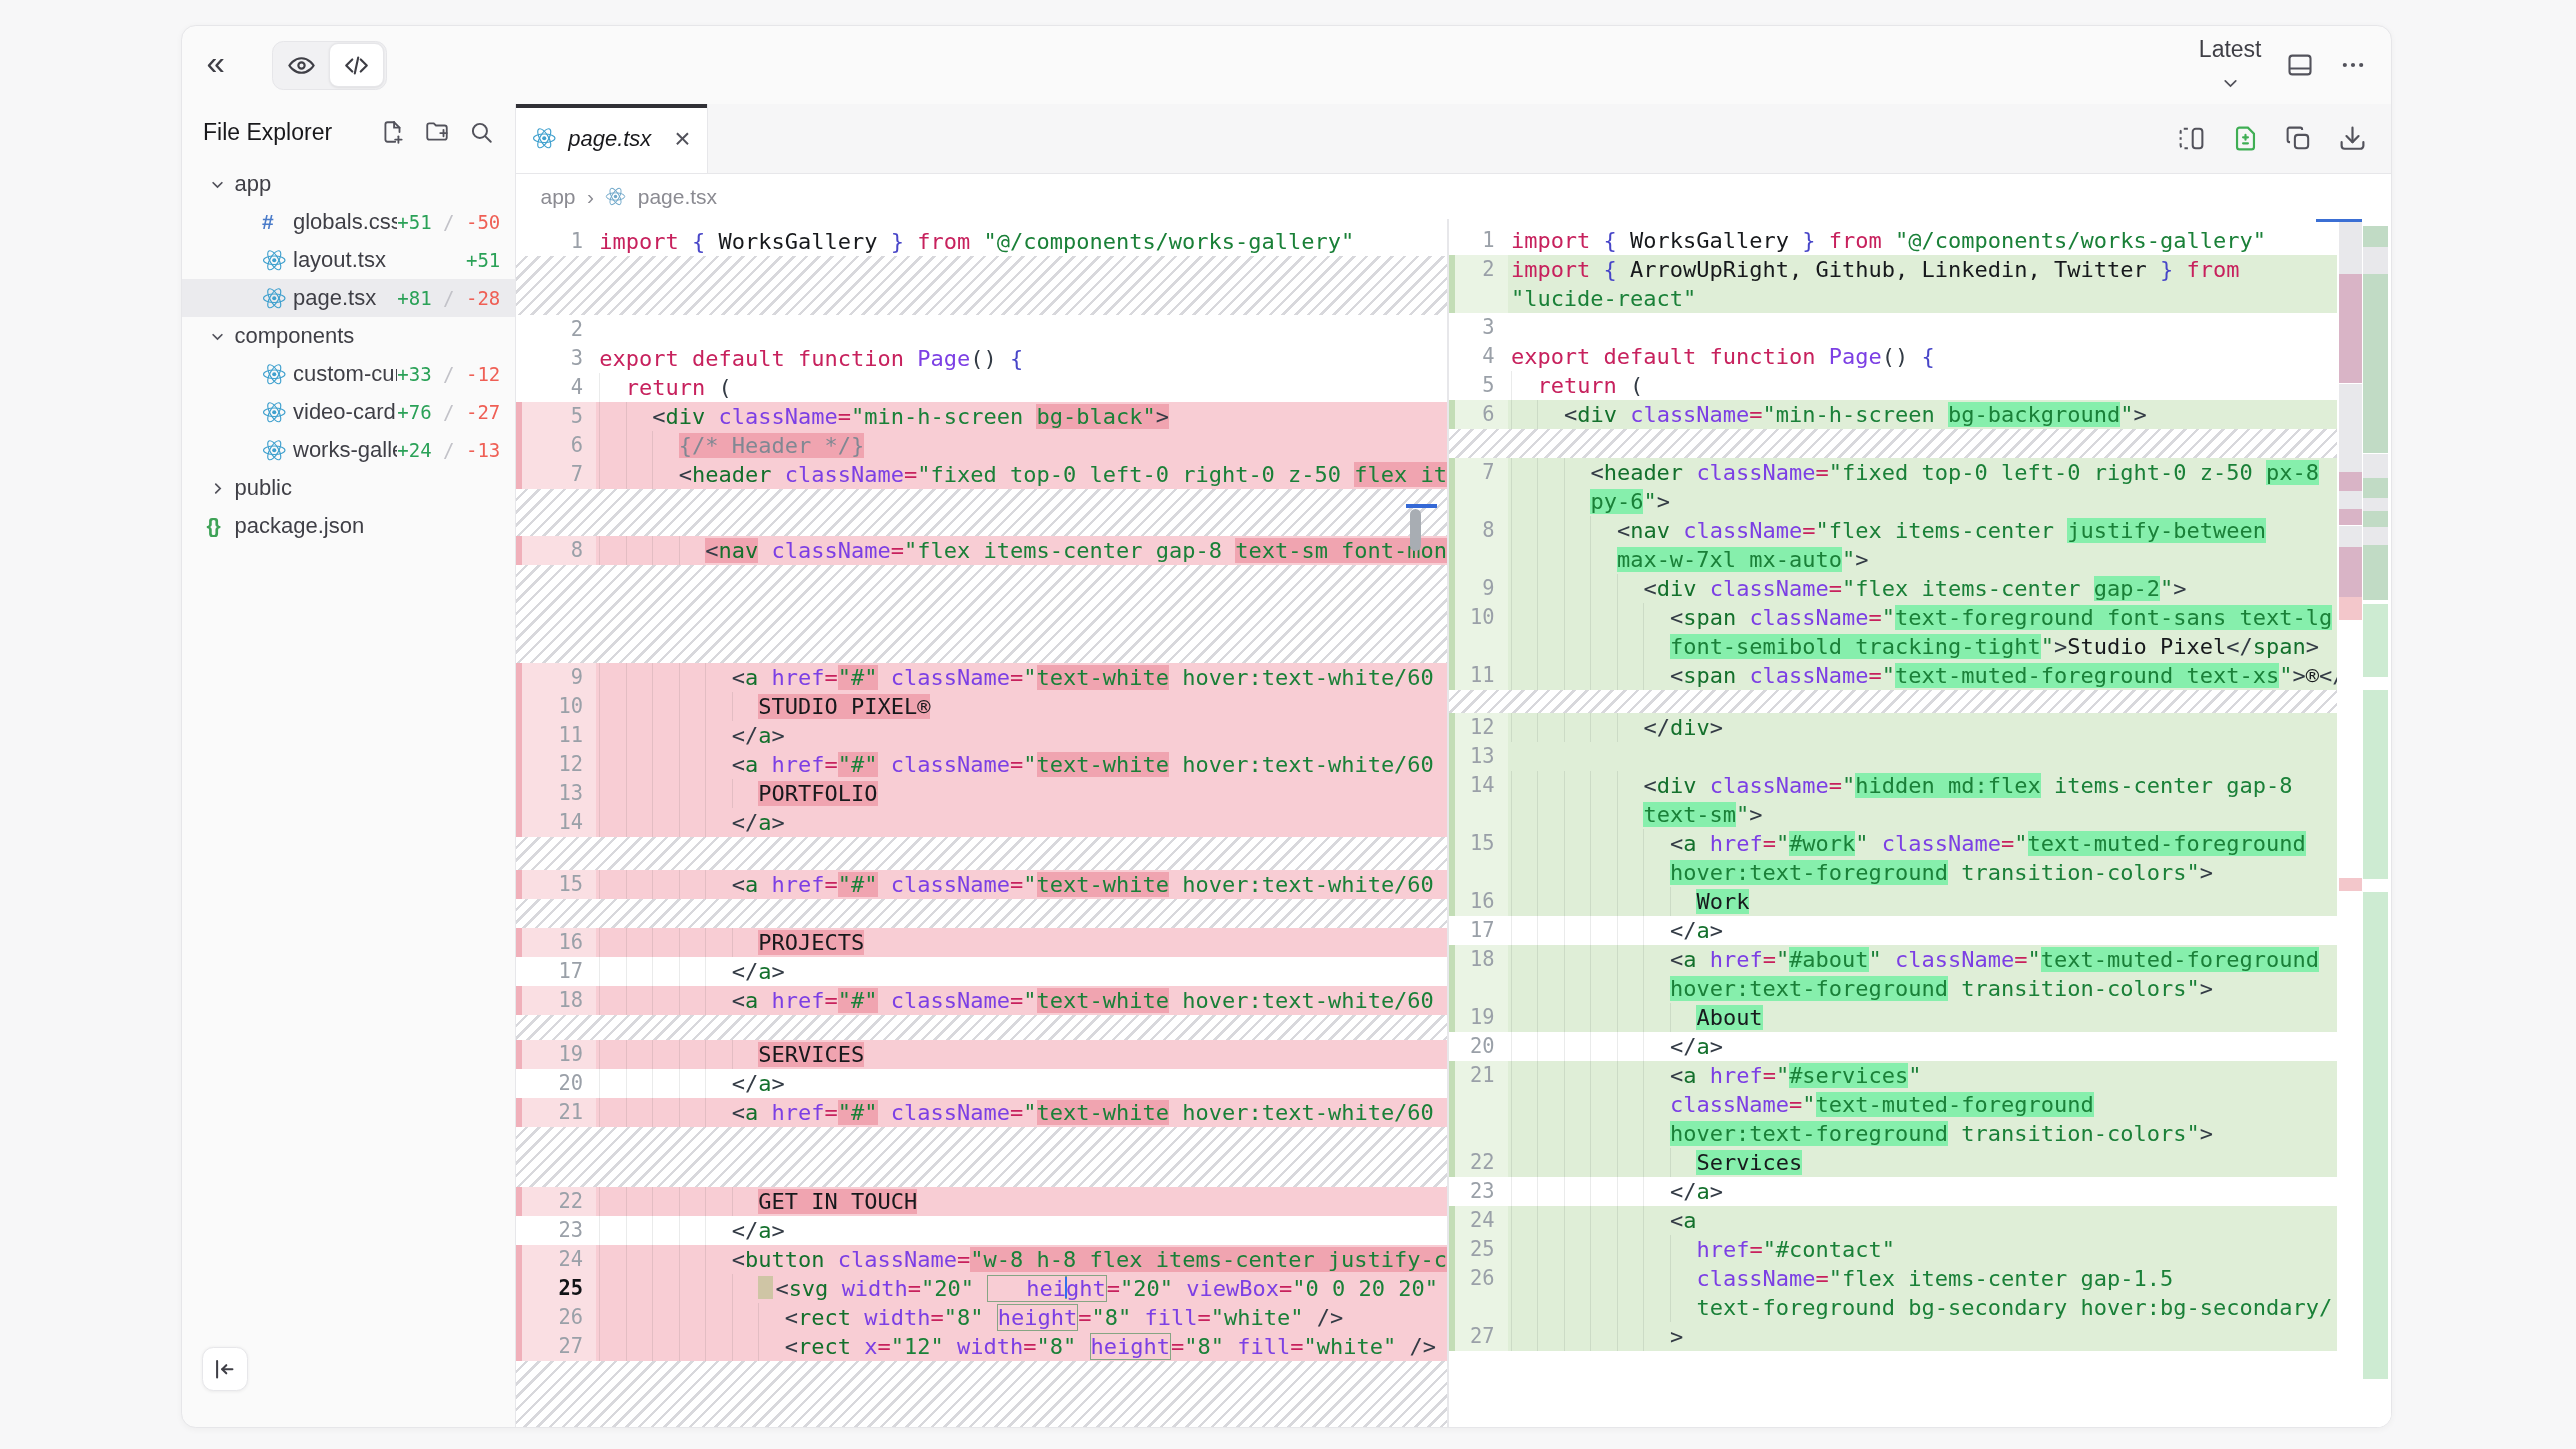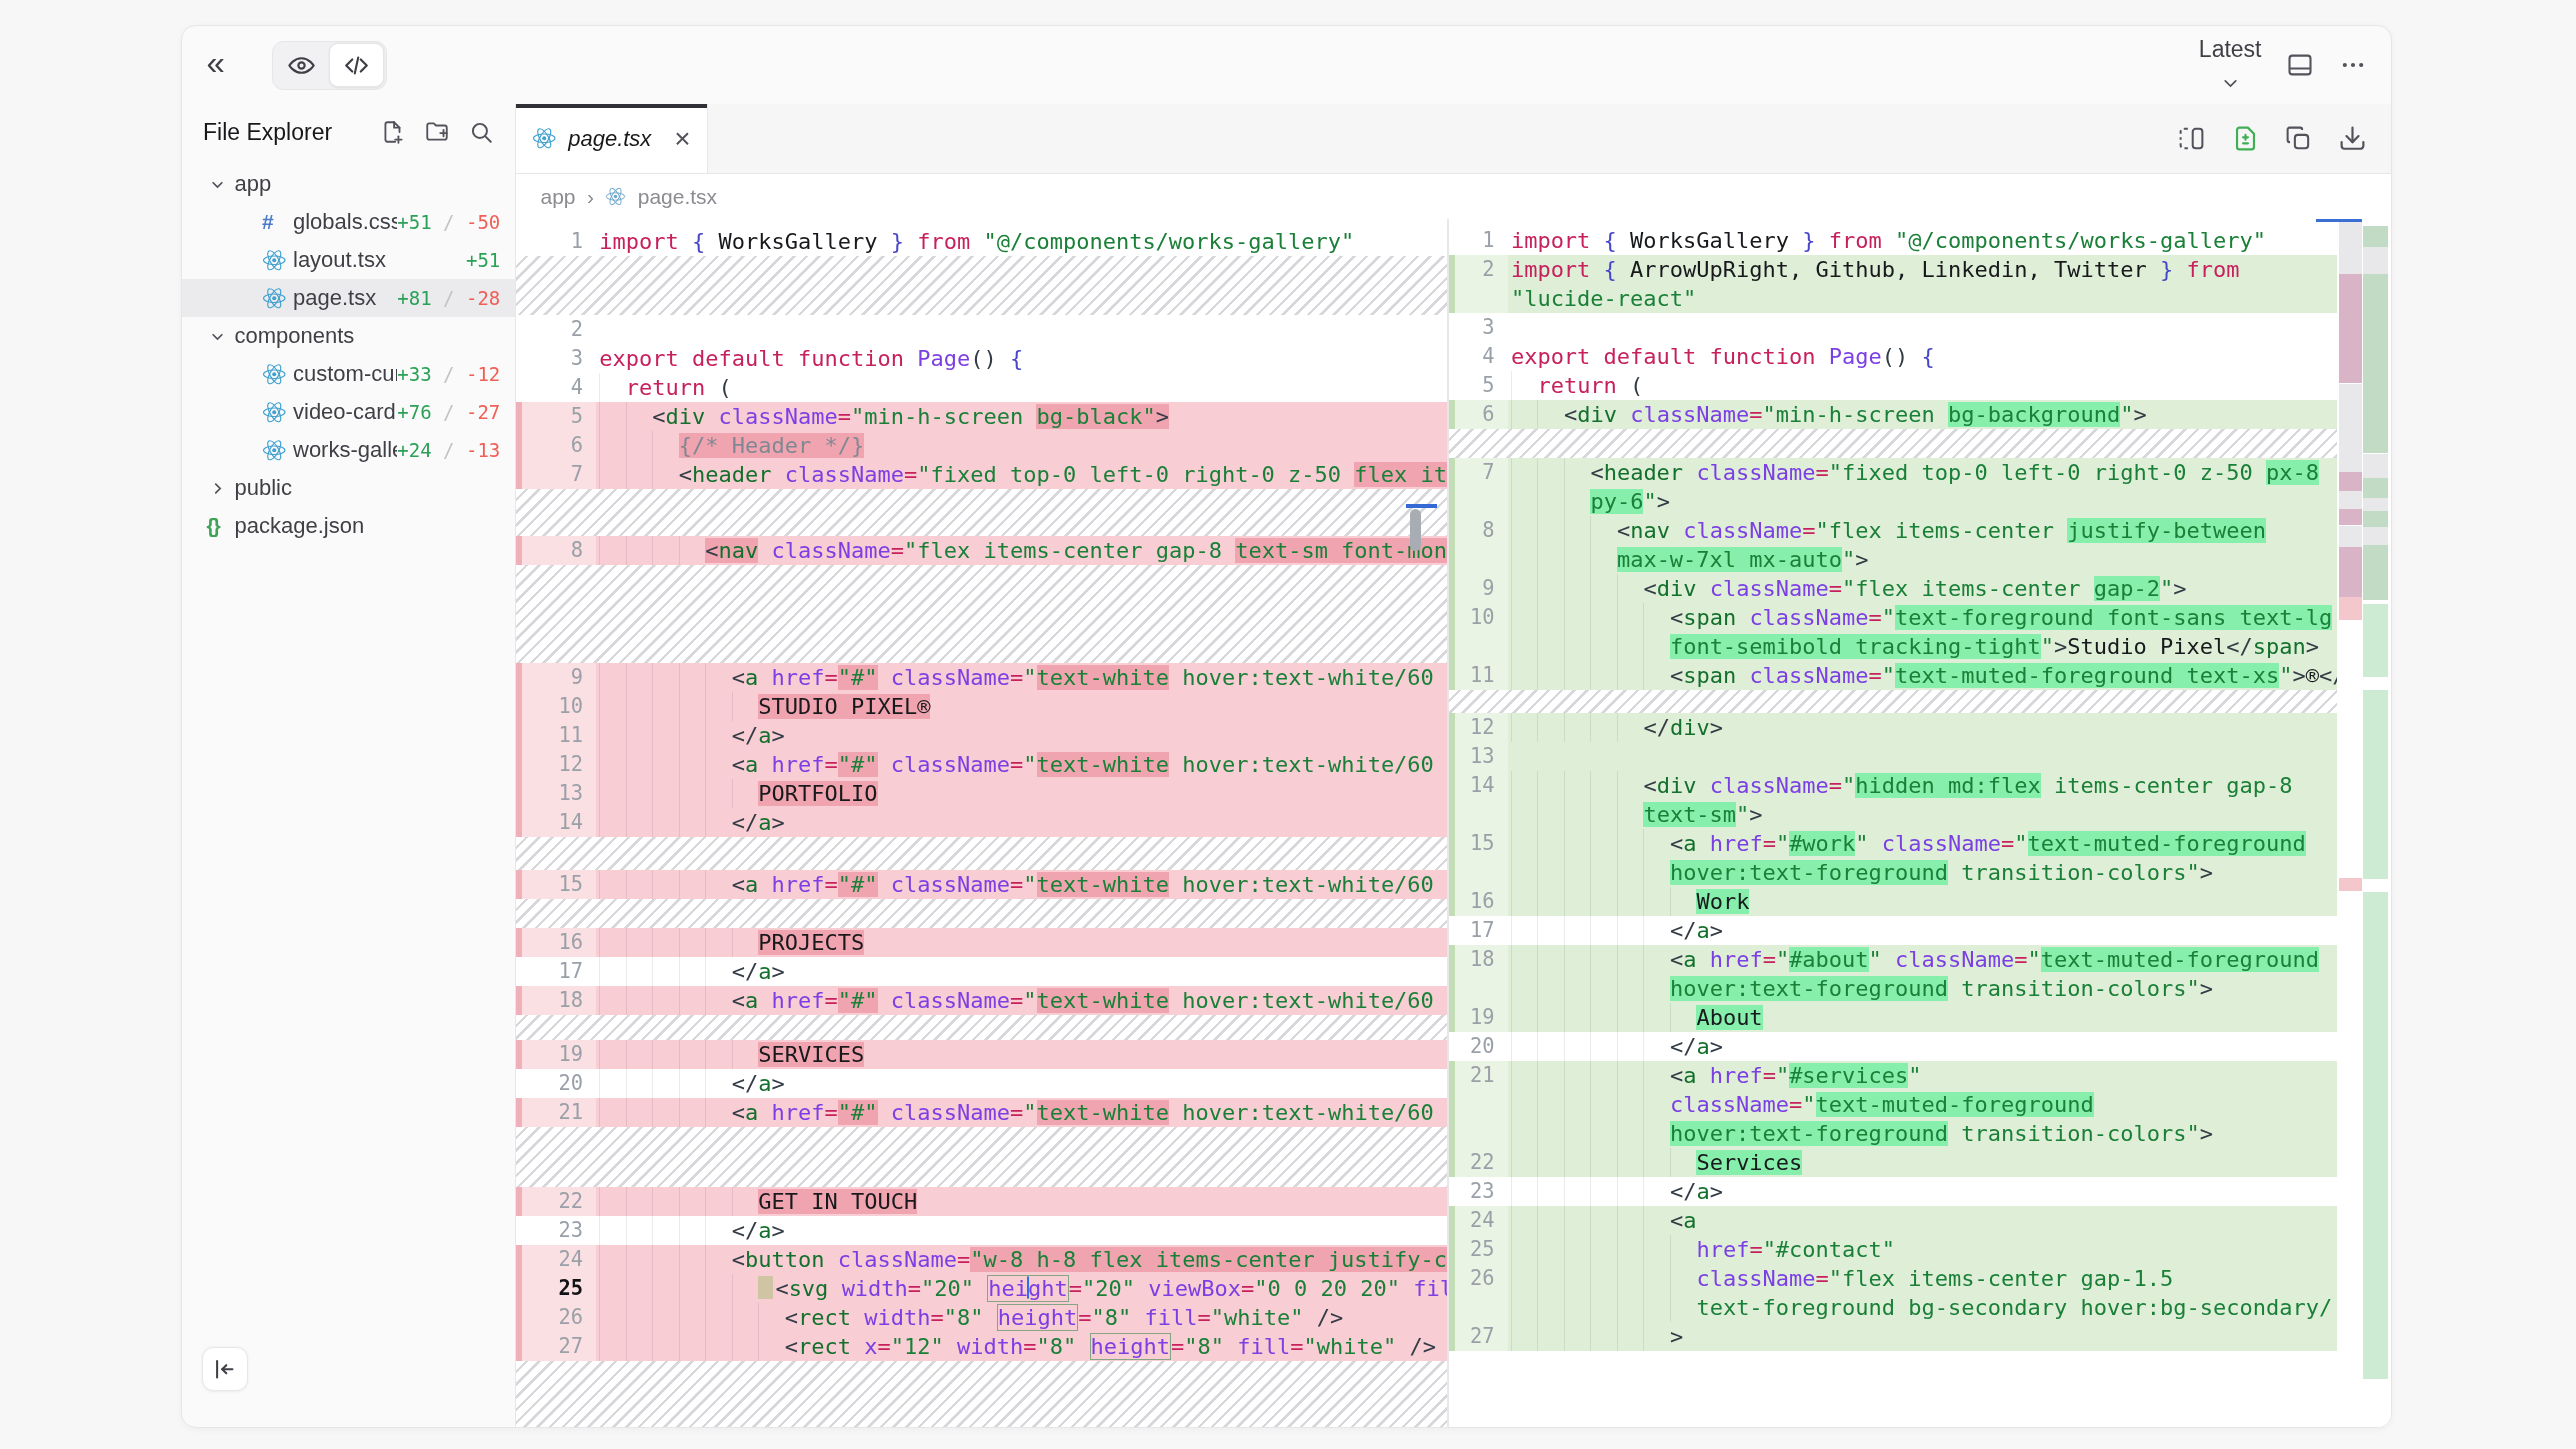--- a/index.html
+++ b/index.html
@@ -83,21 +83,21 @@
   .r-add { background:#dfeed7; } .r-add .ln { background:#eaf4e4; border-left-color:#c3ddb6; }
   .r-del .m-h { background:#f0a4b0; }
   .r-add .m-h { background:#86efac; }
 
   .tk-k { color:#c7215d; } .tk-t { color:#13702c; } .tk-s { color:#1a8038; }
   .tk-a { color:#7c3fe4; } .tk-p { color:#333b45; } .tk-b { color:#4745c8; }
   .tk-c { color:#808893; } .tk-x { color:#17191c; } .tk-f { color:#7c3fe4; }
 
   .m-bx,.m-bs,.m-bm,.m-be { border-top:1.6px solid #86a584; border-bottom:1.6px solid #86a584; }
   .m-bx { border-left:1.6px solid #86a584; border-right:1.6px solid #86a584; }
-  .m-bs { border-left:1.6px solid #86a584; }
+  .m-bs { border-left:1.6px solid #86a584;padding-left:38px; }
   .m-be { border-right:1.6px solid #86a584; }
   .tk-caret { display:inline-block; width:2.4px; height:23px; background:#2f6fed; vertical-align:-3.3px; margin:0 -1.2px; }
   .tk-stub { display:inline-block; width:14.7px; height:23px; background:#cfc5a5; vertical-align:-3.3px; margin-right:2.4px; }
 
   
   .map { position:absolute; right:0; top:0; bottom:0; width:54px; background:#fff; }
   .map-col { position:absolute; top:0; bottom:0; }
   .map-block { position:absolute; left:0; right:0; }
   .mb-g { background:#e8e8eb; } .mb-r { background:#d9b4c6; } .mb-p { background:#f3c7cb; }
   .mb-G { background:#c1dbc5; } .mb-l { background:#cdebd2; }

